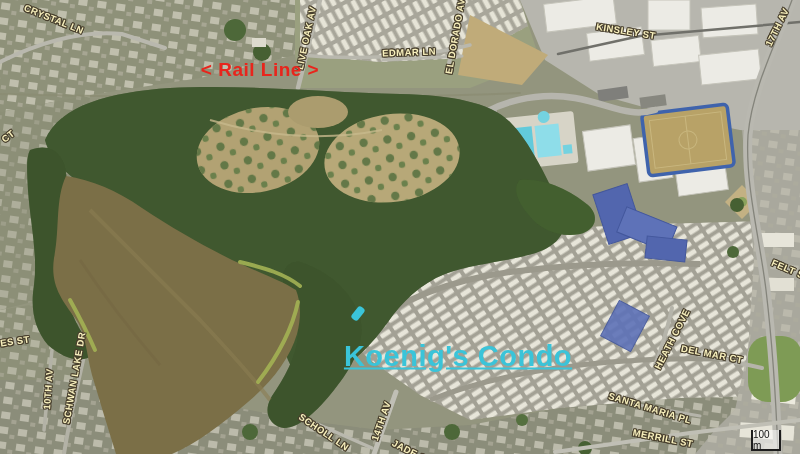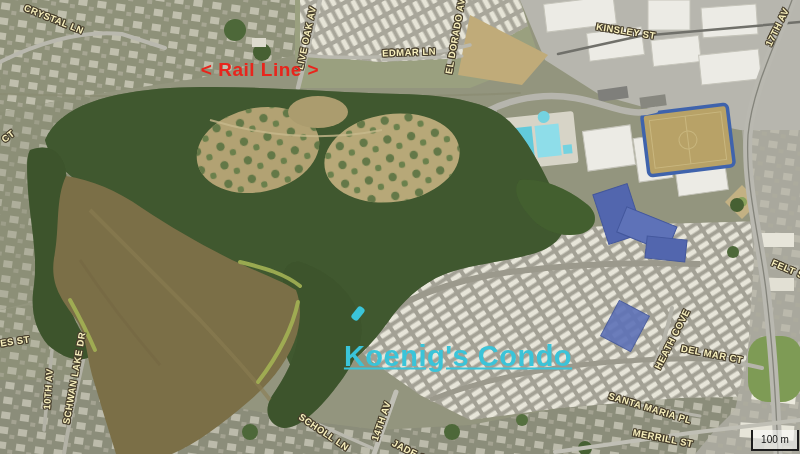--- a/index.html
+++ b/index.html
@@ -16,21 +16,21 @@
     text-shadow:-1px -1px 0 #483f2d,1px -1px 0 #483f2d,-1px 1px 0 #483f2d,1px 1px 0 #483f2d,0 -1px 0 #483f2d,0 1px 0 #483f2d,-1px 0 0 #483f2d,1px 0 0 #483f2d;
   }
   .ann{position:absolute;white-space:nowrap;transform:translate(-50%,-50%);}
   .ann.rail{font:bold 19px "Liberation Sans",sans-serif;color:#e8251c;letter-spacing:.5px;}
   .ann.condo{font:bold 29px "Liberation Sans",sans-serif;color:#3ac4d9;letter-spacing:.5px;text-decoration:underline;}
   .marker{
     position:absolute;width:8px;height:15px;border-radius:3px;
     background:#3ac4d9;transform:rotate(38deg);
   }
   .scalebar{
-    position:absolute;left:751px;top:430px;width:48px;height:21px;
+    position:absolute;left:751px;top:430px;width:30px;height:21px;
     box-sizing:border-box;background:rgba(255,255,255,.55);
     border-left:2px solid #1d1d1d;border-bottom:2px solid #1d1d1d;border-right:2px solid #1d1d1d;
     display:flex;align-items:center;justify-content:center;
     font:10px "Liberation Sans",sans-serif;color:#111;
   }
 </style>
 </head>
 <body>
 
 <div id="stage">

